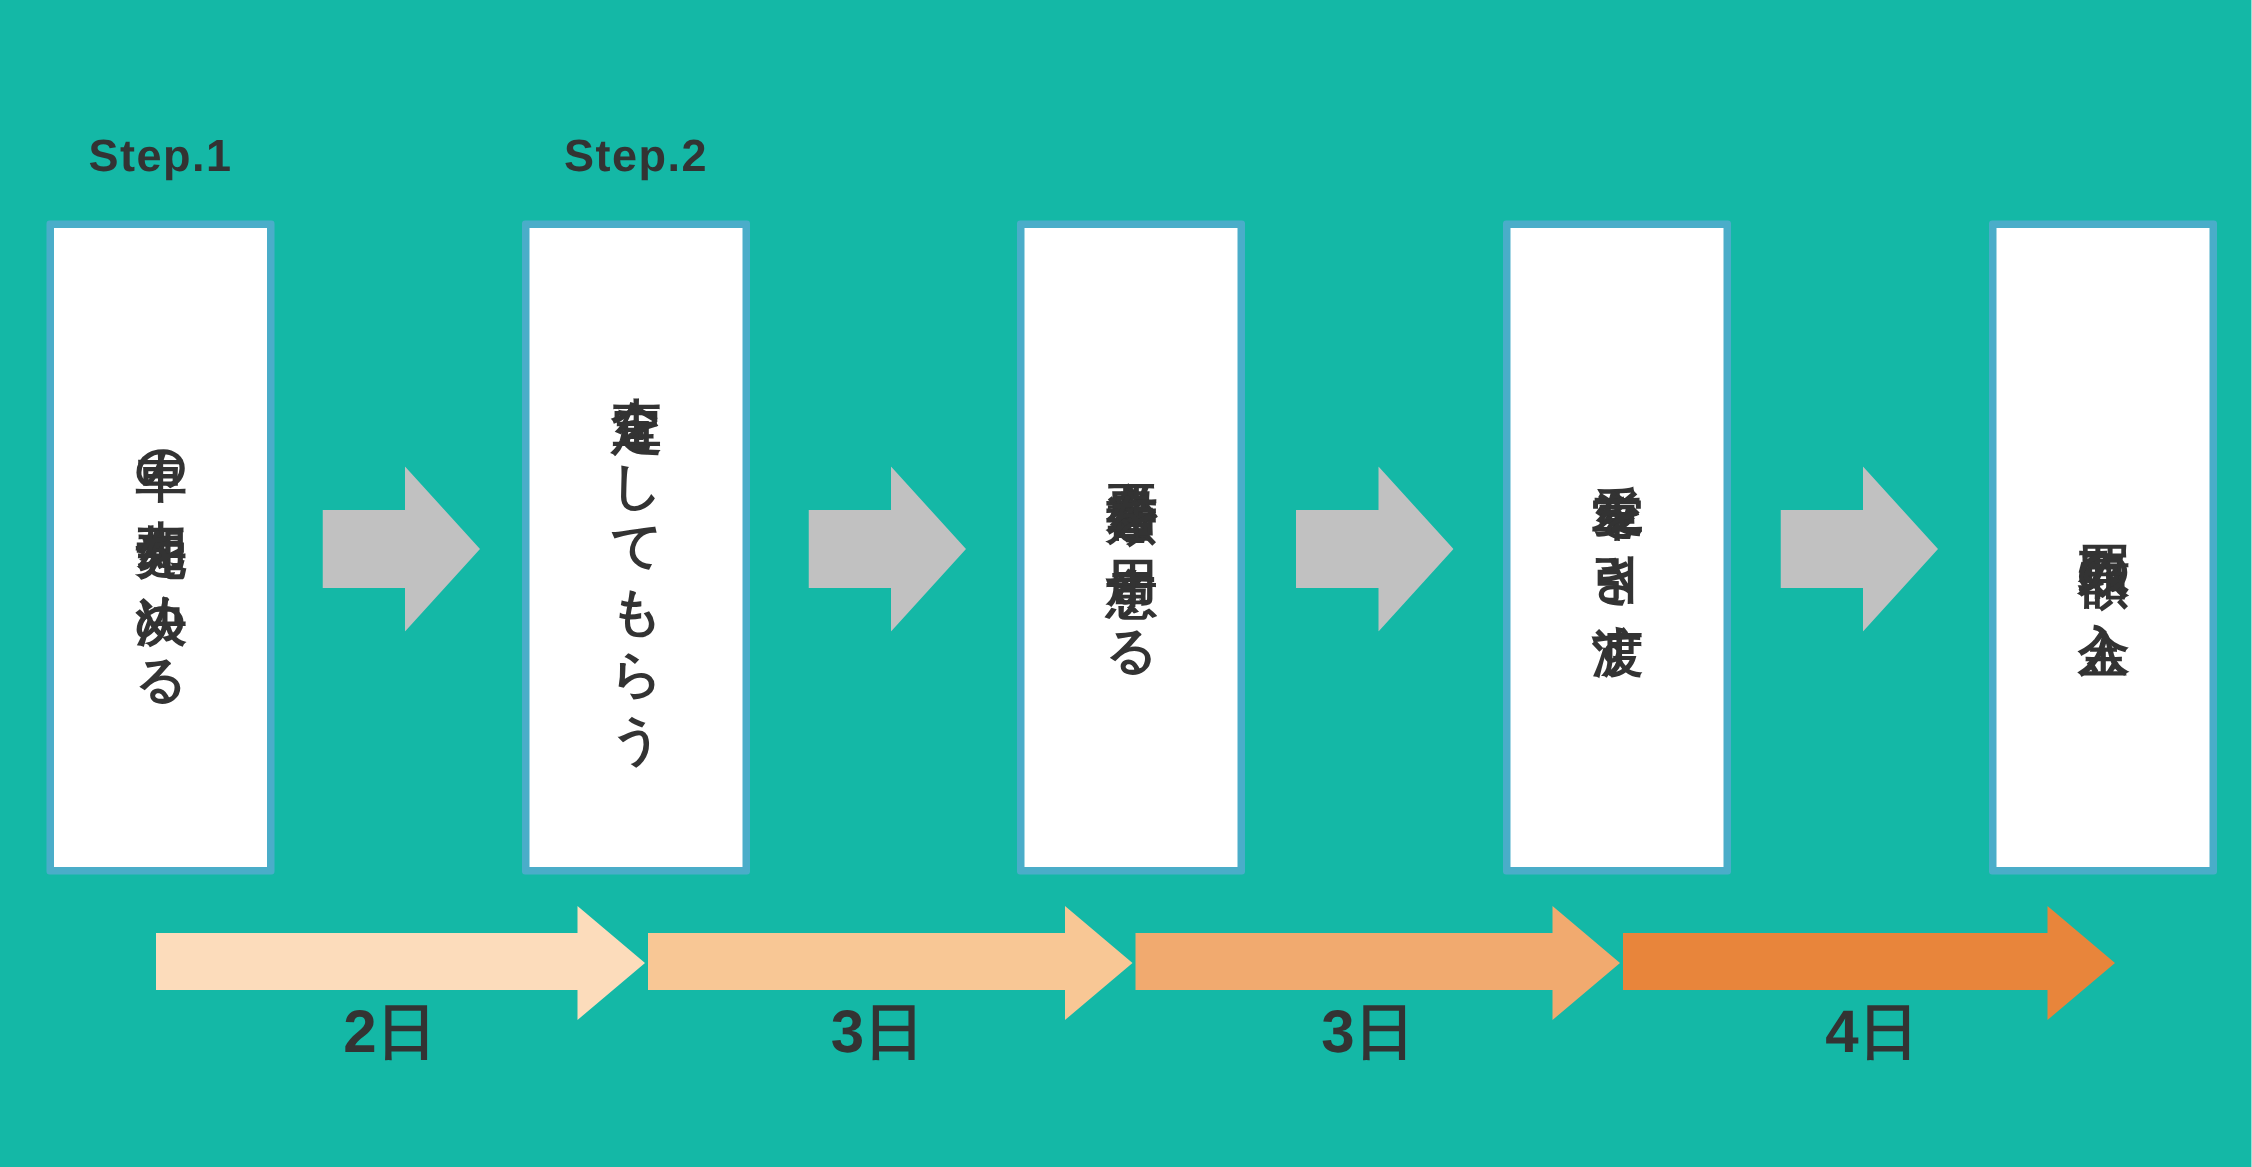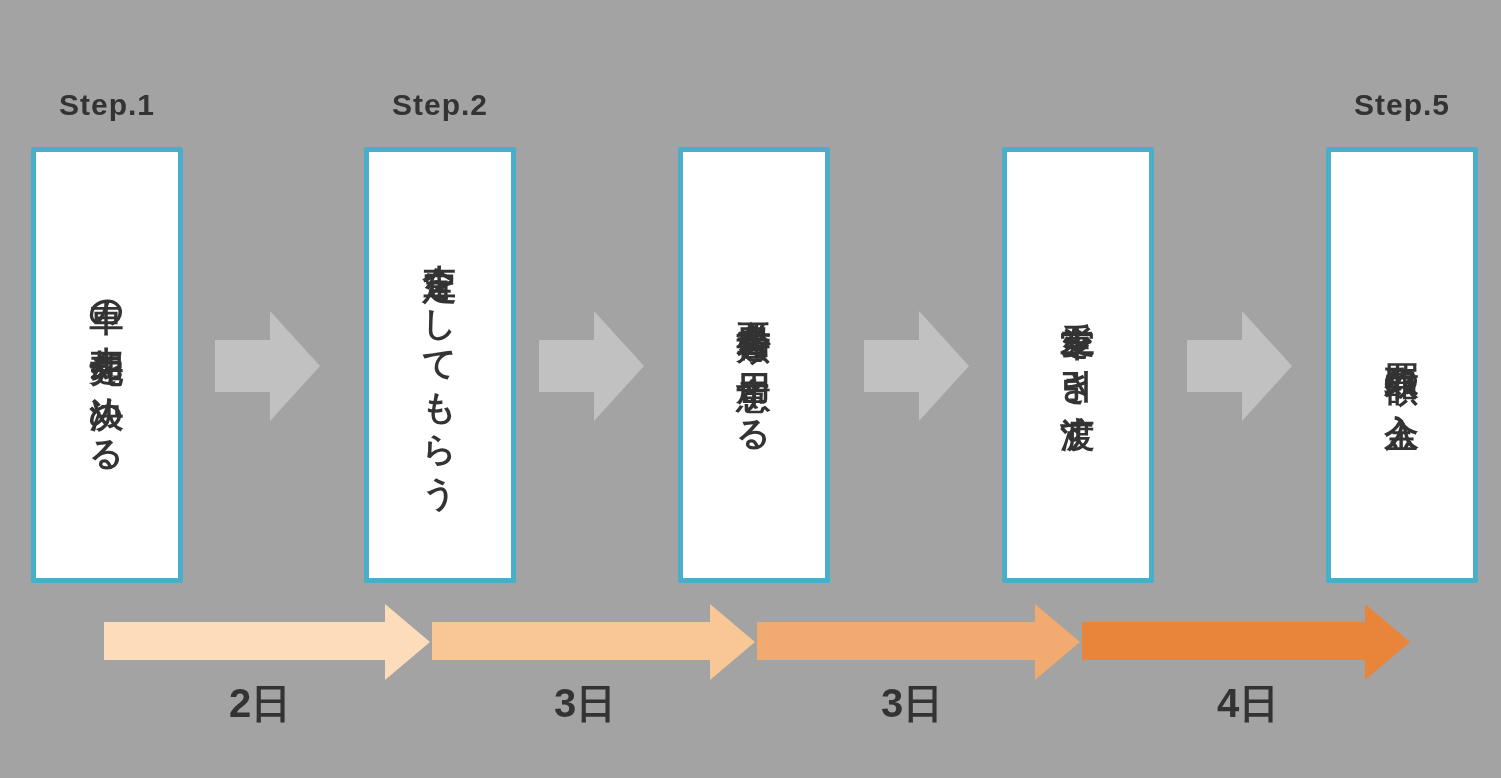--- a/index.html
+++ b/index.html
@@ -1,20 +1,20 @@
 <!DOCTYPE html>
 <html><head>
 <meta charset="utf-8">
 <style>
   html, body { margin: 0; padding: 0; background: #ffffff; }
   .canvas {
     position: relative;
     width: 1501px;
     height: 778px;
-    background: #a3a3a3;
+    background: #14b8a6;
     overflow: hidden;
     font-family: "Liberation Sans", "DejaVu Sans", sans-serif;
   }
   .step { position: absolute; top: 88px; width: 152px; text-align: center; }
   .step-label {
     font-size: 30px;
     font-weight: bold;
     color: #333333;
     letter-spacing: 1px;
     margin-bottom: 16px;
@@ -40,61 +40,60 @@
     font-weight: bold;
     color: #333333;
     letter-spacing: 3px;
     line-height: 1;
     white-space: nowrap;
   }
   .gray-arrow { position: absolute; top: 311px; }
   .timeline { position: absolute; left: 104px; top: 601px; }
   .day-label {
     position: absolute;
-    top: 676px;
+    top: 660px;
     transform: translateX(-50%);
     font-size: 40px;
     font-weight: bold;
     color: #333333;
     white-space: nowrap;
   }
 </style>
 </head>
 <body>
 
 <div class="canvas">
 
   <div class="step" style="left:31px">
     <div class="step-label">Step.1</div>
     <div class="step-box">
       <div class="step-text">車の売却先を決める</div>
     </div>
   </div>
 
-  <div class="step" style="left:364px">
+  <div class="step" style="left:348px">
     <div class="step-label">Step.2</div>
     <div class="step-box">
       <div class="step-text">査定をしてもらう</div>
     </div>
   </div>
 
   <div class="step" style="left:678px">
     <div class="step-box">
       <div class="step-text">必要書類を用意する</div>
     </div>
   </div>
 
   <div class="step" style="left:1002px">
     <div class="step-box">
       <div class="step-text">愛車を引き渡す</div>
     </div>
   </div>
 
   <div class="step" style="left:1326px">
-    <div class="step-label">Step.5</div>
     <div class="step-box">
       <div class="step-text">買取額の入金</div>
     </div>
   </div>
 
   <svg class="gray-arrow" style="left:215px" width="105" height="110" viewBox="0 0 105 110">
     <polygon points="0,29 55,29 55,0 105,55 55,110 55,81 0,81" fill="#c1c1c1"></polygon>
   </svg>
   <svg class="gray-arrow" style="left:539px" width="105" height="110" viewBox="0 0 105 110">
     <polygon points="0,29 55,29 55,0 105,55 55,110 55,81 0,81" fill="#c1c1c1"></polygon>

